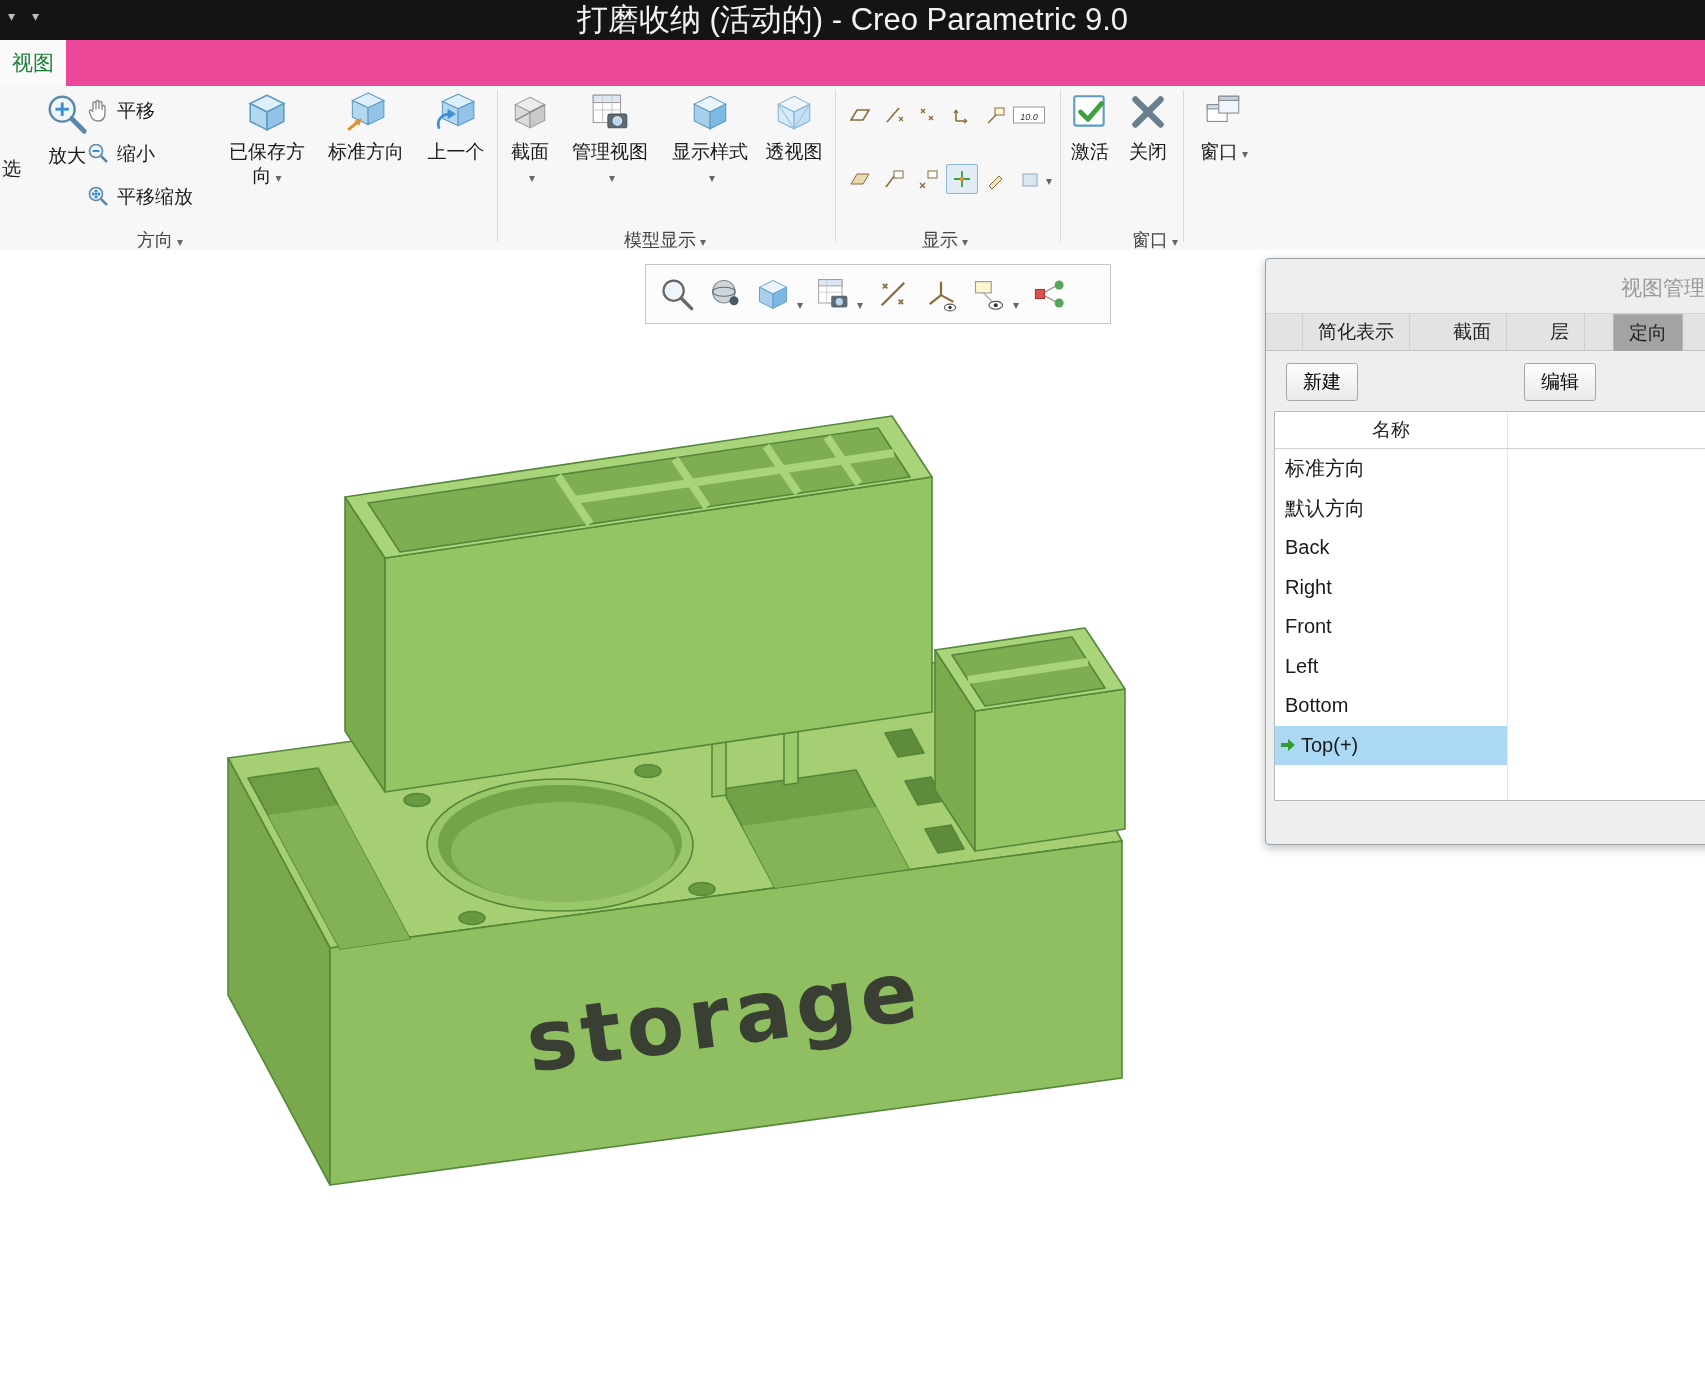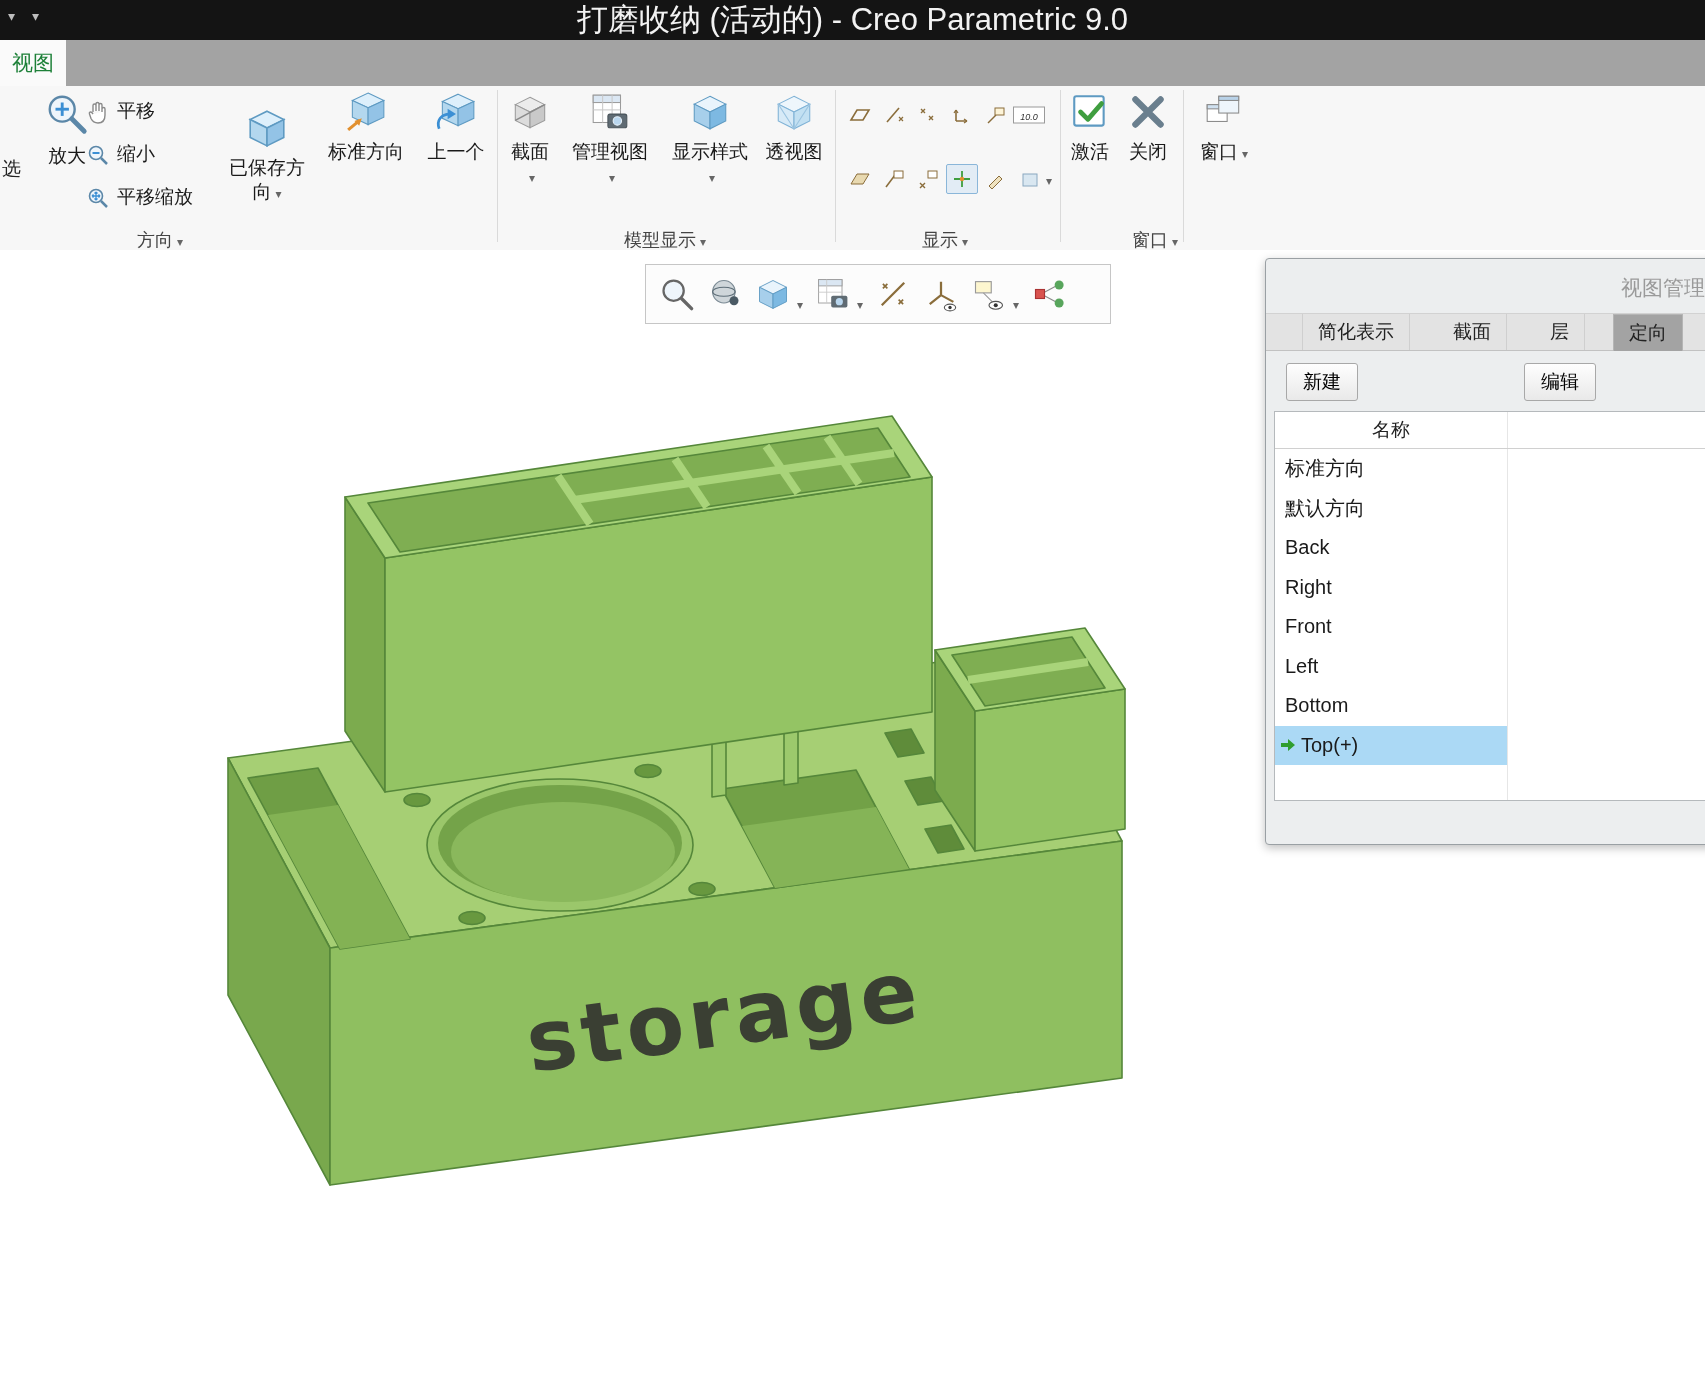--- a/index.html
+++ b/index.html
@@ -4,29 +4,29 @@
 <style>
   html,body{margin:0;padding:0;}
   body{width:1705px;height:1393px;overflow:hidden;position:relative;background:#fff;
        font-family:"Liberation Sans","DejaVu Sans",sans-serif;color:#1a1a1a;}
   
   .titlebar{position:absolute;left:0;top:0;width:1705px;height:40px;background:#141414;}
   .titlebar .title{position:absolute;left:0;top:0;width:100%;height:40px;display:flex;align-items:center;justify-content:center;
        color:#f2f2f2;font-size:31px;}
   .qa-caret{position:absolute;top:8px;color:#bdbdbd;font-size:14px;cursor:default;}
   
-  .tabrow{position:absolute;left:0;top:40px;width:1705px;height:46px;background:#a3a3a3;}
+  .tabrow{position:absolute;left:0;top:40px;width:1705px;height:46px;background:#ec4899;}
   .ribbon-tab{position:absolute;left:0;top:0;width:66px;height:46px;background:#fafafa;color:#1d8038;
        font-size:21px;display:flex;align-items:center;justify-content:center;}
   
   .ribbon{position:absolute;left:0;top:86px;width:1705px;height:164px;background:#f7f7f7;border-bottom:1px solid #cfcfcf;}
   .vdiv{position:absolute;top:4px;height:152px;width:1px;background:#dadada;}
   .rbtn{position:absolute;display:flex;flex-direction:column;align-items:center;gap:7px;}
   .rbtn-label{font-size:19px;white-space:nowrap;text-align:center;line-height:24px;}
-  .rbtn-sm{position:absolute;display:flex;align-items:flex-end;gap:7px;font-size:19px;white-space:nowrap;}
+  .rbtn-sm{position:absolute;display:flex;align-items:flex-start;gap:7px;font-size:19px;white-space:nowrap;}
   .grp{position:absolute;top:142px;font-size:18px;color:#444;text-align:center;white-space:nowrap;}
   .caret{font-size:12px;color:#666;margin-left:4px;}
   .caret-solo{position:absolute;font-size:12px;color:#666;}
   .cutlbl{position:absolute;font-size:19px;color:#222;}
   .dbtn{position:absolute;width:30px;height:28px;display:flex;align-items:center;justify-content:center;
         border:1px solid transparent;border-radius:2px;font-style:italic;}
   .dbtn.selected{background:#e2ecf5;border:1px solid #8ab6d9;}
   .dbtn.wide{width:40px;}
   
   .canvas{position:absolute;left:0;top:250px;width:1705px;height:1143px;background:#ffffff;}
@@ -99,21 +99,21 @@
 
   <div class="rbtn-sm" style="left:86px;top:98px">
     <svg width="24" height="24" viewBox="0 0 24 24">
       <circle cx="10" cy="10" r="6.5" fill="#eef5fb" stroke="#5b87a8" stroke-width="1.6"></circle>
       <path d="M10 6 v8 M6 10 h8 M10 6 l-1.5 1.5 M10 6 l1.5 1.5 M10 14 l-1.5 -1.5 M10 14 l1.5 -1.5 M6 10 l1.5 -1.5 M6 10 l1.5 1.5 M14 10 l-1.5 -1.5 M14 10 l-1.5 1.5" stroke="#3b8fd4" stroke-width="1.3" fill="none"></path>
       <line x1="15" y1="15" x2="21" y2="21" stroke="#5b87a8" stroke-width="2.5"></line>
     </svg>
     <span>平移缩放</span>
   </div>
 
-  <div class="rbtn" style="left:222px;top:21px;width:90px">
+  <div class="rbtn" style="left:222px;top:5px;width:90px">
     <svg width="42" height="42" viewBox="0 0 40 40">
       <polygon points="20,4 36,12 20,20 4,12" fill="#ddeffb" stroke="#5e9ac2" stroke-width="1.5"></polygon>
       <polygon points="4,12 20,20 20,37 4,29" fill="#b3d7ee" stroke="#5e9ac2" stroke-width="1.5"></polygon>
       <polygon points="36,12 20,20 20,37 36,29" fill="#93c3e6" stroke="#5e9ac2" stroke-width="1.5"></polygon>
     </svg>
     <div class="rbtn-label">
       <span>已保存方</span><br>
       <span>向</span><span class="caret">▾</span>
     </div>
   </div>

